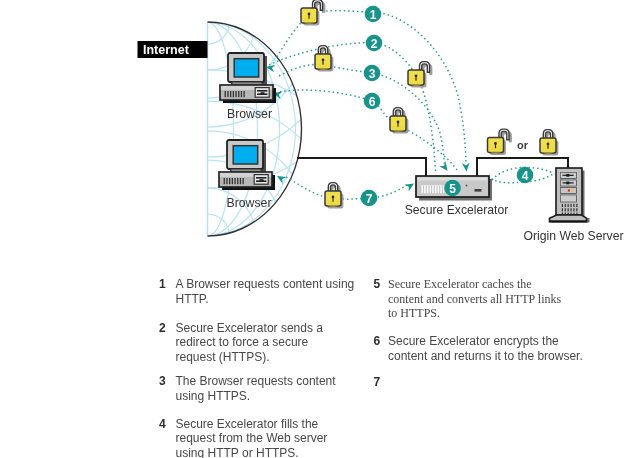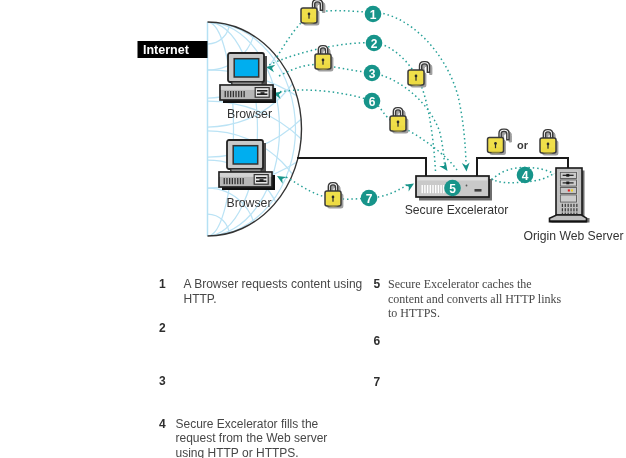--- a/index.html
+++ b/index.html
@@ -197,22 +197,25 @@
         <text x="452.5" y="192.5" fill="#fff">5</text>
   <circle cx="525" cy="175" r="8.3" fill="#17948a"></circle>
         <text x="525" y="179.5" fill="#fff">4</text>
 </g>
 
 <text x="456.5" y="213.5" font-size="12.2" fill="#333" text-anchor="middle">Secure Excelerator</text>
 <text x="573.5" y="239.8" font-size="12.2" fill="#333" text-anchor="middle">Origin Web Server</text>
 </svg>
 
 <div class="num" style="left:159px;top:277px;">1</div>
-<div class="txt" style="left:175.5px;top:277px;margin-left:8px;">A Browser requests content using<br>HTTP.</div>
+<div class="txt" style="left:175.5px;top:277px;">A Browser requests content using<br>HTTP.</div>
 <div class="num" style="left:159px;top:320.5px;">2</div>
+<div class="txt" style="left:175.5px;top:320.5px;">Secure Excelerator sends a<br>redirect to force a secure<br>request (HTTPS).</div>
 <div class="num" style="left:159px;top:374px;">3</div>
+<div class="txt" style="left:175.5px;top:374px;">The Browser requests content<br>using HTTPS.</div>
 <div class="num" style="left:159px;top:416.5px;">4</div>
 <div class="txt" style="left:175.5px;top:416.5px;">Secure Excelerator fills the<br>request from the Web server<br>using HTTP or HTTPS.</div>
 <div class="num" style="left:373.5px;top:277px;">5</div>
 <div class="txt" style="left:388px;top:277px;font-family:Liberation Serif, serif;">Secure Excelerator caches the<br>content and converts all HTTP links<br>to HTTPS.</div>
 <div class="num" style="left:373.5px;top:334px;">6</div>
+<div class="txt" style="left:388px;top:334px;">Secure Excelerator encrypts the<br>content and returns it to the browser.</div>
 <div class="num" style="left:373.5px;top:374.5px;">7</div>
 </div>
 
 </body></html>

